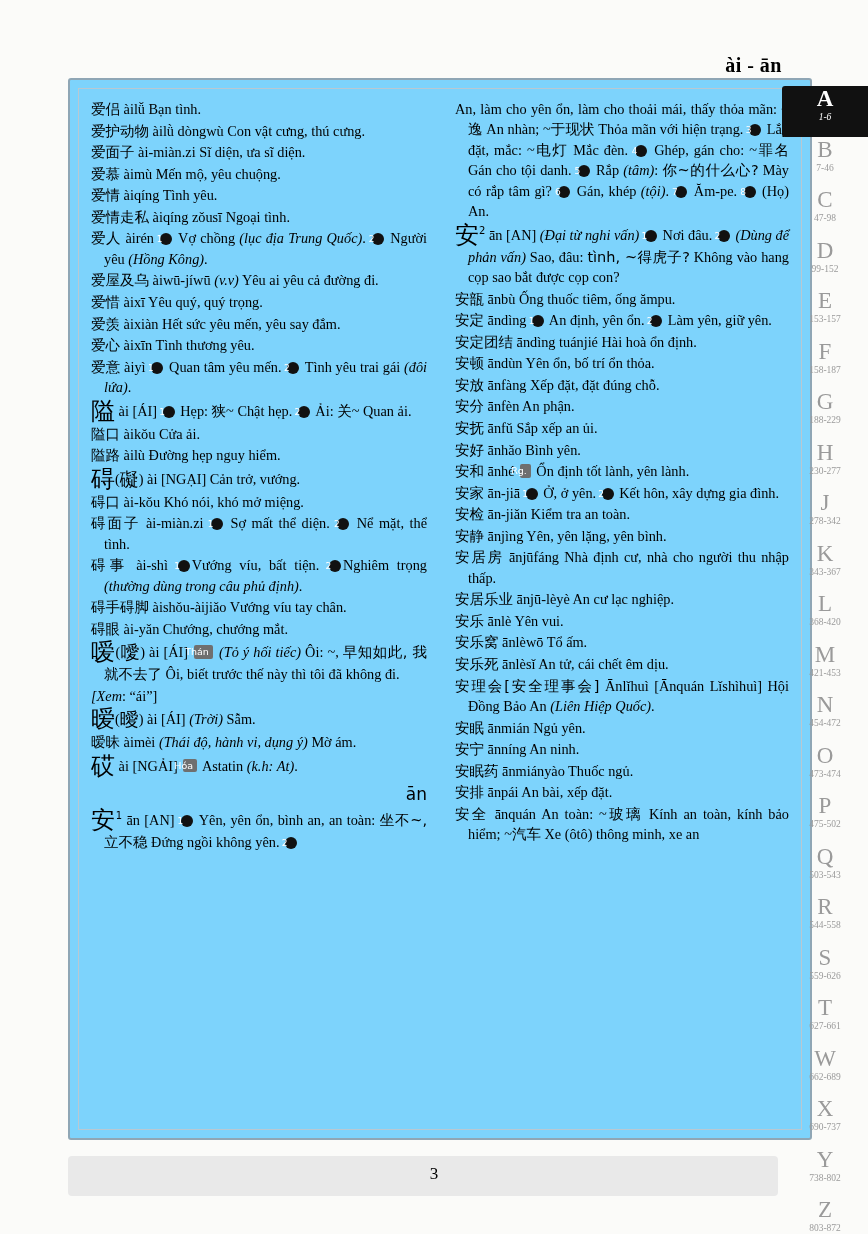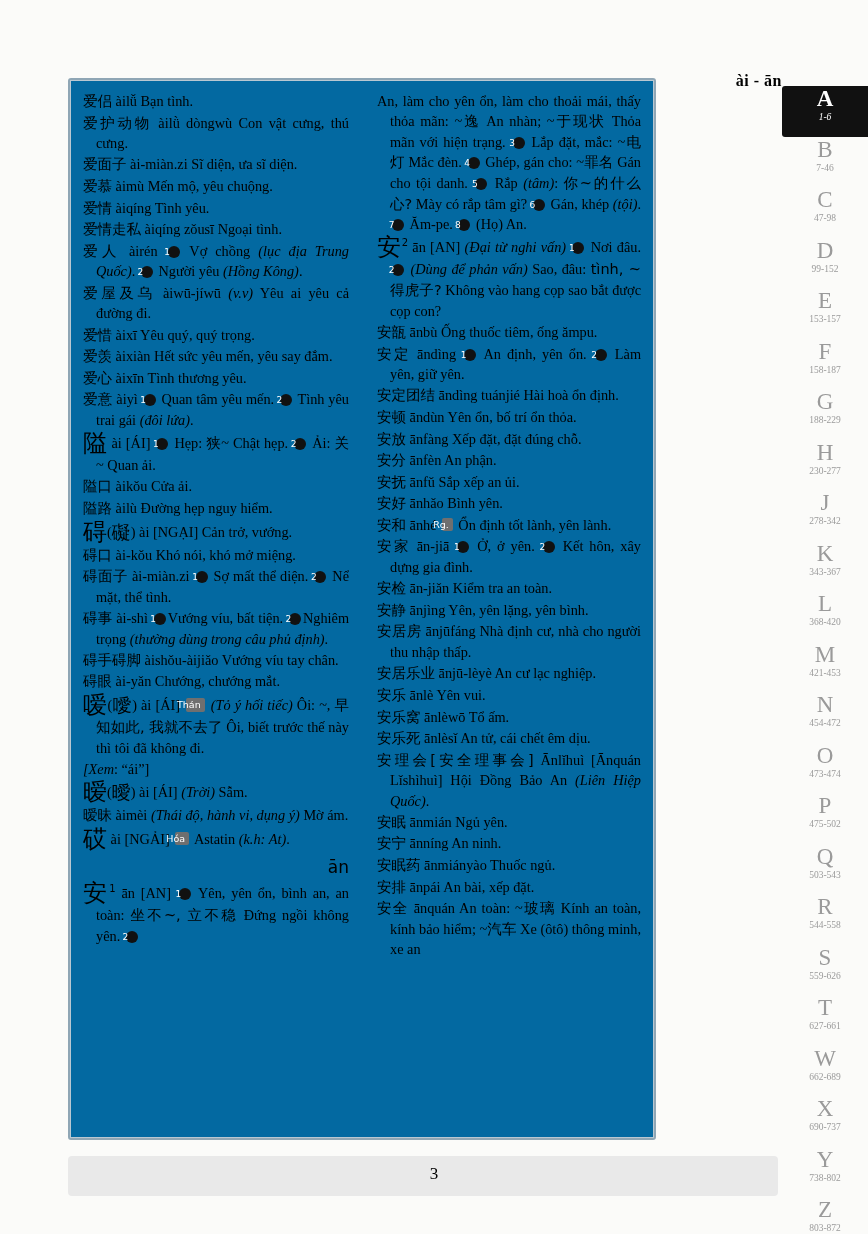--- a/index.html
+++ b/index.html
@@ -11,36 +11,36 @@
     position:relative;
     overflow:hidden;
   }
   .page{
     position:absolute;inset:0;
     background:#fbfbf9;
   }
   
   .runhead{
     position:absolute;
-    top:72px; right:86px;
+    top:54px; right:86px;
     font-family:"Liberation Serif",serif;
     font-weight:bold;
-    font-size:16px;
+    font-size:20px;
     letter-spacing:.5px;
   }
   
   .frame{
     position:absolute;
     left:68px; top:78px;
-    width:588px; height:1062px;
+    width:744px; height:1062px;
     border:2px solid #8fa6b5;
     border-radius:3px;
-    background:#0369a1;
+    background:#7dd3fc;
     box-sizing:border-box;
-    padding:0;
+    padding:8px;
   }
   .frame-inner{
     width:100%;height:100%;
     border:1px solid #b9c8d2;
     box-sizing:border-box;
     padding:10px 12px 8px 12px;
     position:relative;
   }
   .cols{
     display:flex;

